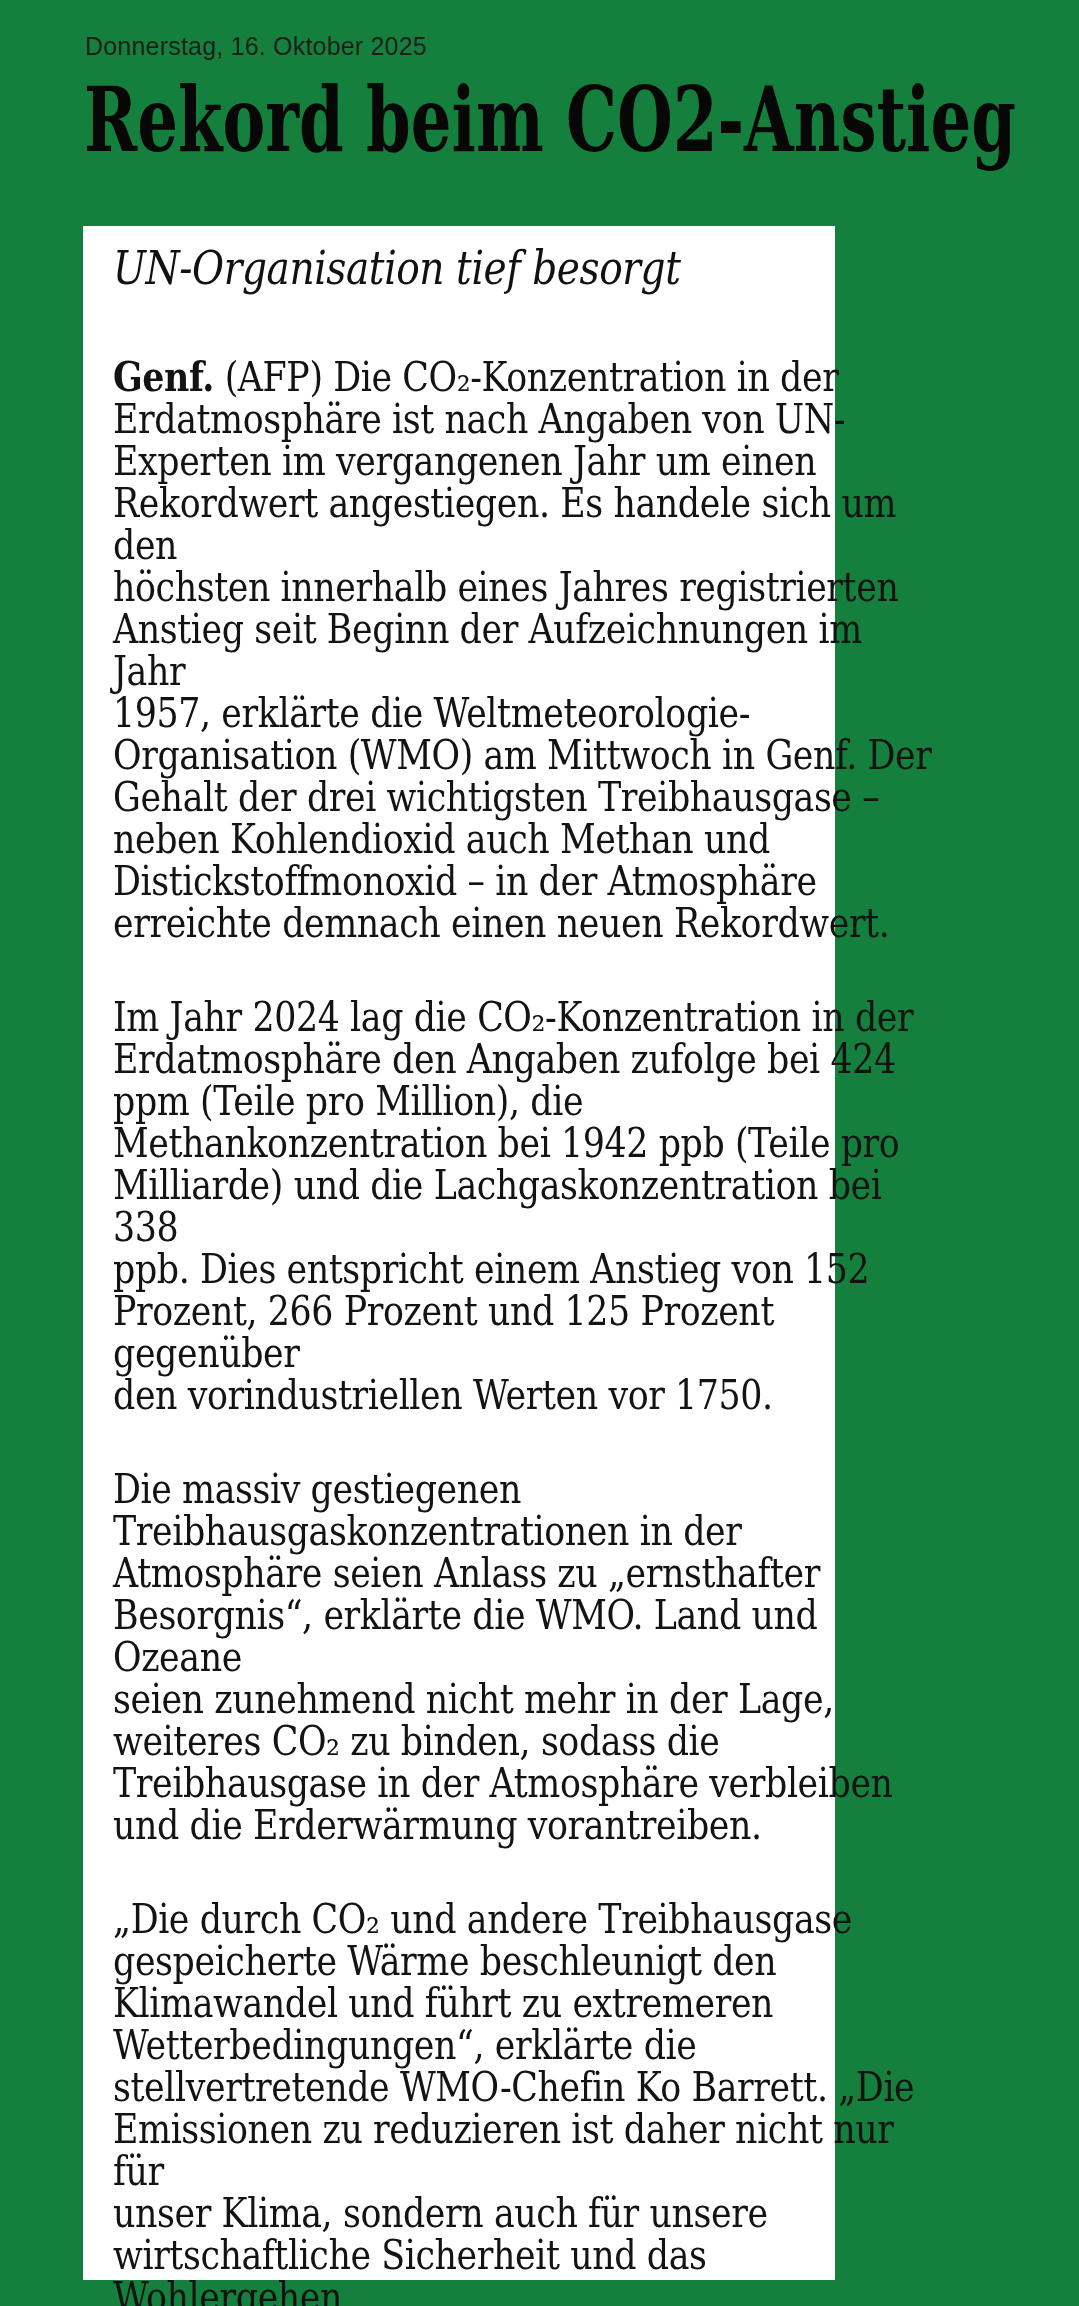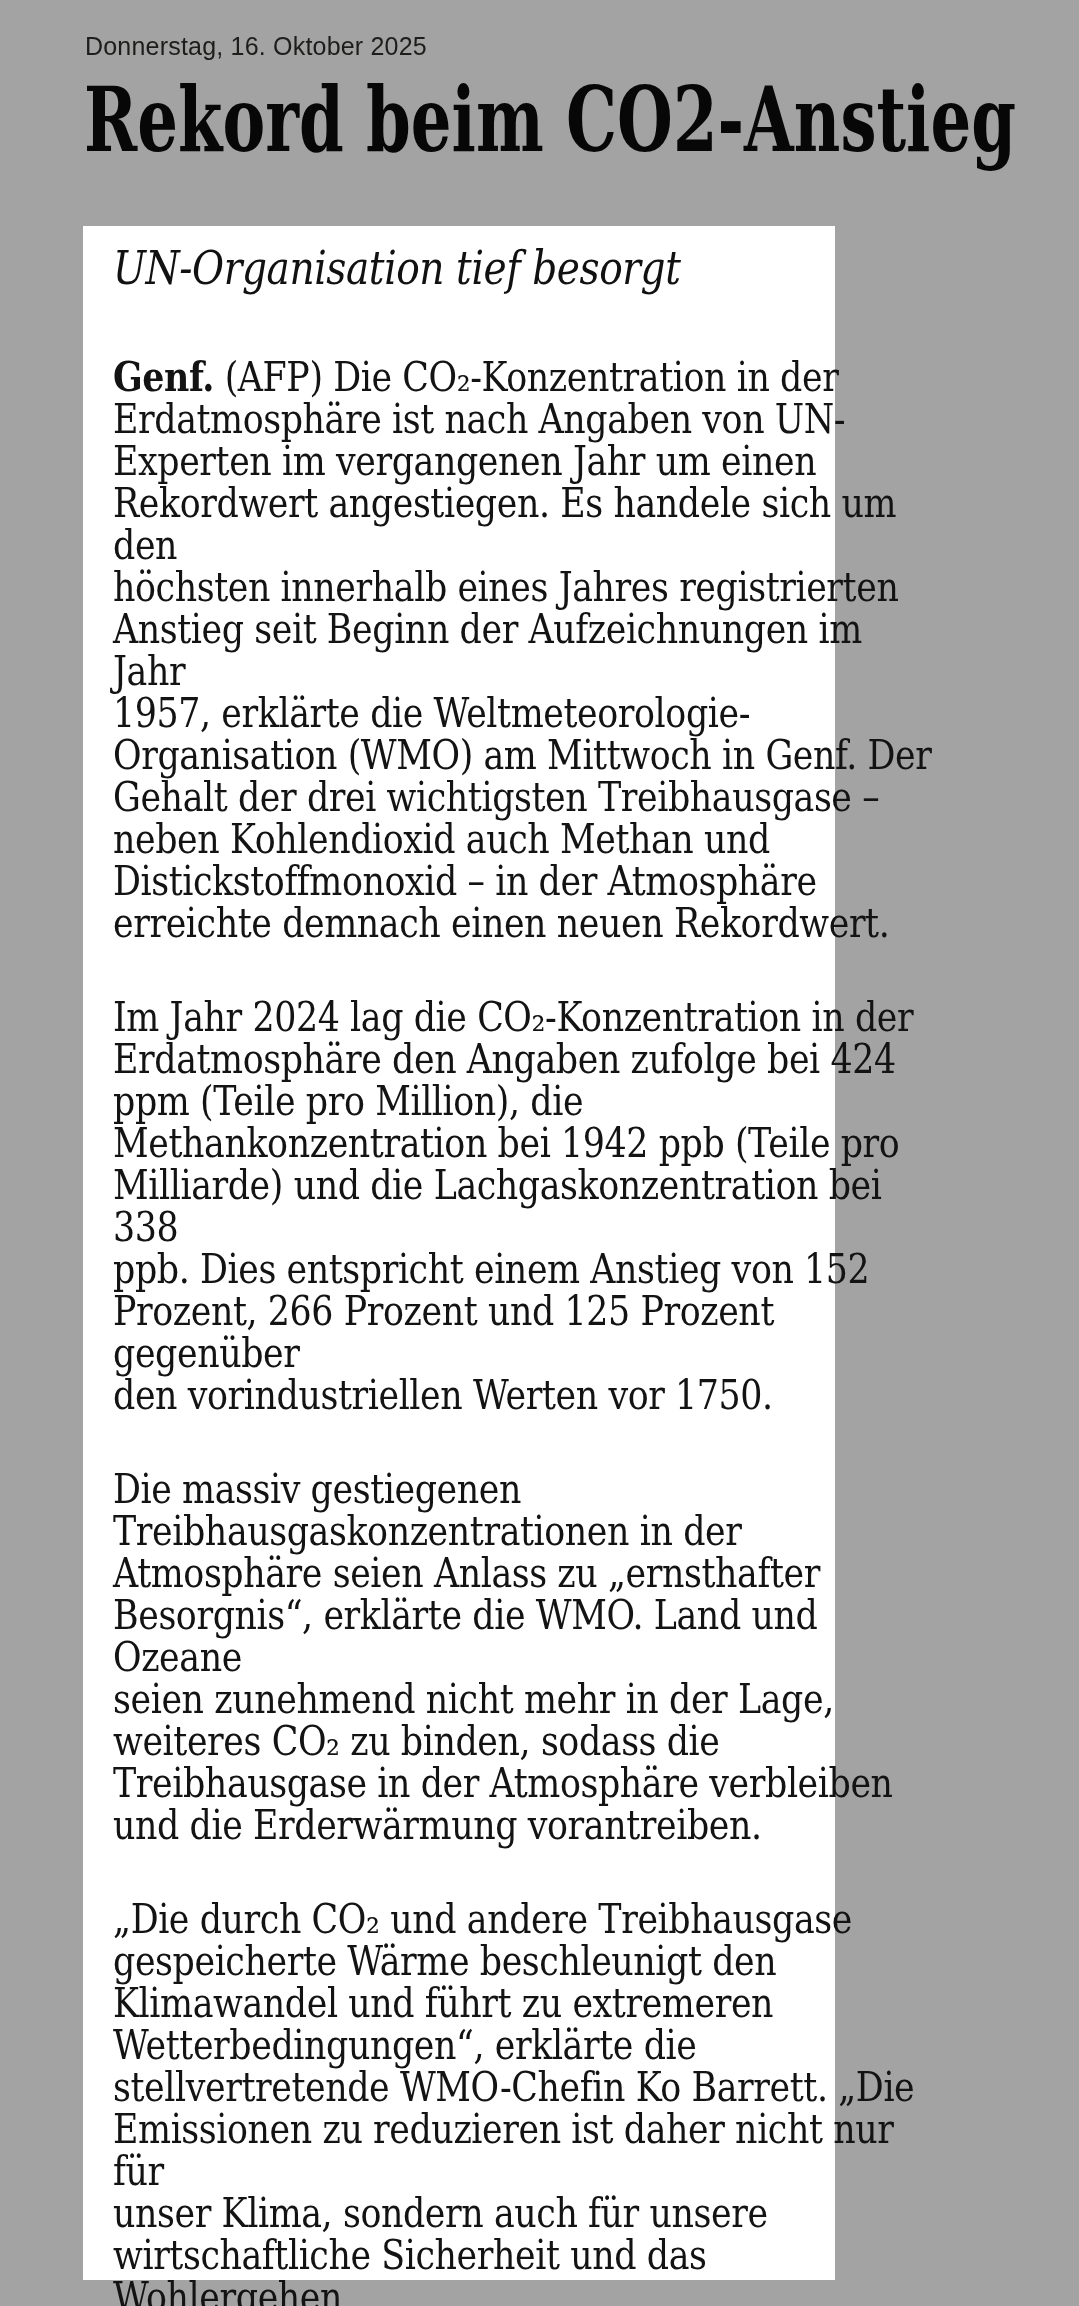--- a/index.html
+++ b/index.html
@@ -5,21 +5,21 @@
   html, body {
     margin: 0;
     padding: 0;
     background: #efefee;
     overflow: hidden;
   }
   .page {
     position: relative;
     width: 1079px;
     height: 2306px;
-    background: #a3a3a3;
+    background: #15803d;
   }
   .date {
     position: absolute;
     left: 85px;
     top: 32px;
     font-family: "Liberation Sans", sans-serif;
     font-size: 25px;
     font-weight: 400;
     color: #1d1d1b;
     letter-spacing: 0.2px;

